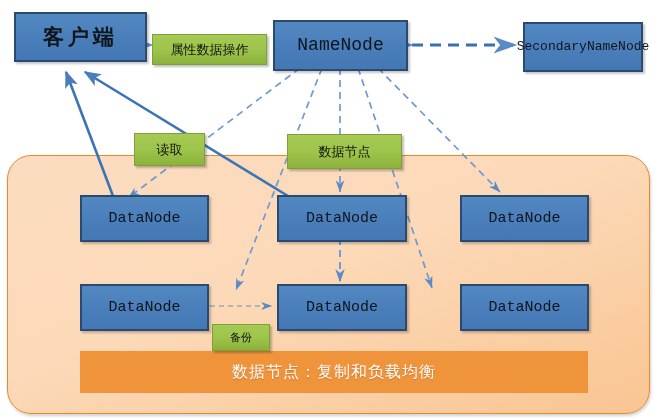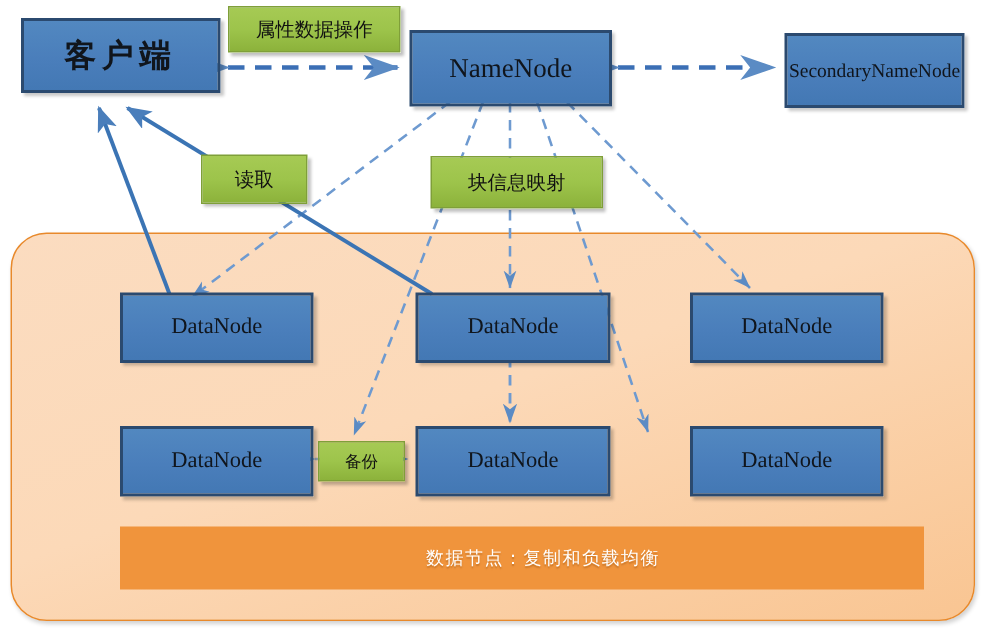--- a/index.html
+++ b/index.html
@@ -33,38 +33,37 @@
     box-shadow: 1px 2px 3px rgba(0,0,0,0.18);
     z-index: 1;
   }
   .region-caption {
     position: absolute;
     background: #f0943c;
     color: #ffffff;
     display: flex;
     align-items: center;
     justify-content: center;
-    font-size: 12px;
+    font-size: 16px;
     letter-spacing: 1px;
     z-index: 4;
     text-shadow: 0px 1px 1px rgba(120,60,0,0.35);
-    padding-left: 28px;
   }
 
   
   .node {
     position: absolute;
     background: linear-gradient(180deg, #5288c0 0%, #4a7ebb 55%, #4378b4 100%);
     border: 2.5px solid #2b4a6f;
     display: flex;
     align-items: center;
     justify-content: center;
     text-align: center;
     color: #10151c;
-    font-family: Liberation Serif, serif;
+    font-family: Liberation Mono, monospace;
     font-size: 15px;
     line-height: 1.15;
     box-shadow: 2px 2px 2px rgba(0,0,0,0.22);
     z-index: 6;
   }
   .node.cjk {
     font-family: "DejaVu Serif", serif;
     font-weight: bold;
     font-size: 21px;
     letter-spacing: 4px;
@@ -79,20 +78,21 @@
     background: linear-gradient(180deg, #a6ca54 0%, #9dc44b 50%, #8cb23b 100%);
     border: 1px solid #7f9f39;
     display: flex;
     align-items: center;
     justify-content: center;
     color: #111111;
     font-family: "DejaVu Sans", sans-serif;
     font-size: 13px;
     box-shadow: 2px 2px 2px rgba(0,0,0,0.25);
     z-index: 7;
+    margin-top: 30px;
   }
   .tag.tiny { font-size: 11px; }
 </style>
 </head>
 <body>
 
 <div id="canvas">
 
   <div class="region" style="left:7px; top:155px; width:641px; height:257px;"></div>
 
@@ -159,19 +159,19 @@
   <div class="node" style="left:460px; top:195px; width:125px; height:43px;">DataNode</div>
 
   <div class="node" style="left:80px; top:284px; width:125px; height:43px;">DataNode</div>
   <div class="node" style="left:277px; top:284px; width:126px; height:43px;">DataNode</div>
   <div class="node" style="left:460px; top:284px; width:125px; height:43px;">DataNode</div>
 
   <div class="tag" style="left:152px; top:4px; width:113px; height:29px;">属性数据操作</div>
 
   <div class="tag" style="left:134px; top:103px; width:69px; height:31px;">读取</div>
 
-  <div class="tag" style="left:287px; top:104px; width:113px; height:33px;">块信息映射</div>
+  <div class="tag" style="left:287px; top:104px; width:113px; height:33px;">数据节点</div>
 
   <div class="tag tiny" style="left:212px; top:294px; width:56px; height:25px;">备份</div>
 
   <div class="region-caption" style="left:80px; top:351px; width:508px; height:42px;">数据节点：复制和负载均衡</div>
 
 </div>
 
 </body></html>

